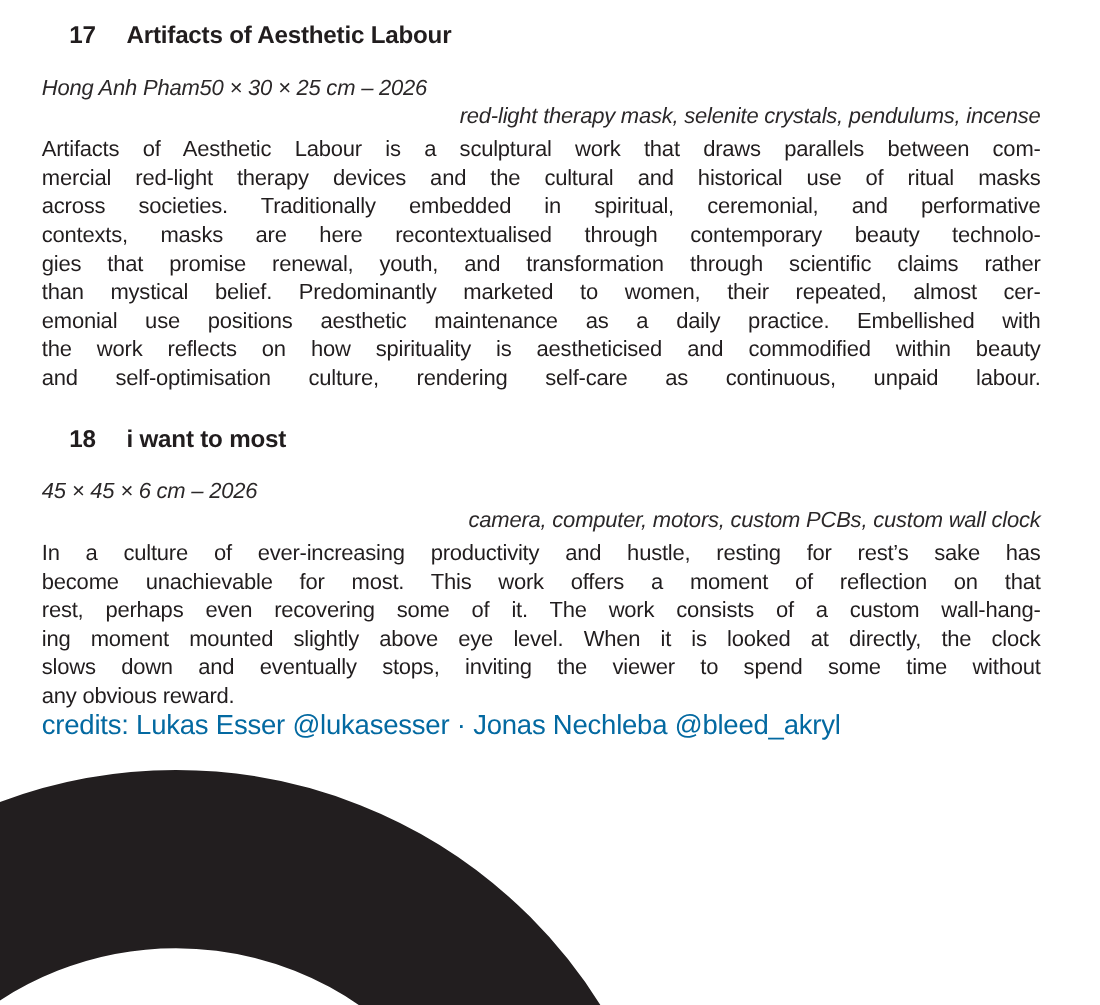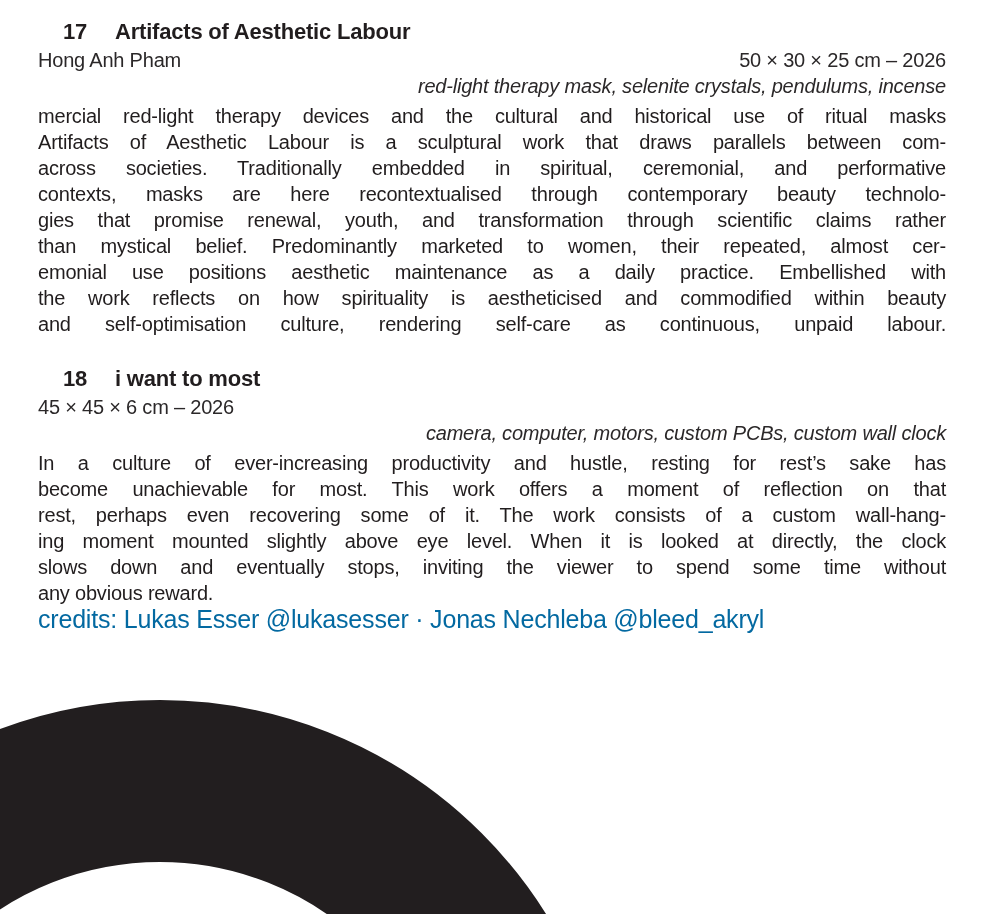--- a/index.html
+++ b/index.html
@@ -34,31 +34,31 @@
     color: #211d1e;
   }
   .entry-num {
     flex: none;
     margin-left: 25px;
     width: 52px;
   }
 
   .meta-row {
     display: flex;
-    justify-content: space-between;
     align-items: baseline;
+    font-style: italic;
     font-size: 20px;
     line-height: 26px;
     letter-spacing: -0.2px;
     margin-top: 3px;
     color: #2b2829;
   }
   .artist-line { white-space: nowrap; }
   .handle { color: #c6c6c6; }
-  .dimensions { white-space: nowrap; }
+  .dimensions { white-space: nowrap; margin-top: 20px; }
 
   .materials {
     text-align: right;
     font-style: italic;
     font-size: 20px;
     line-height: 26px;
     letter-spacing: -0.2px;
     color: #2b2829;
   }
 
@@ -106,22 +106,22 @@
       <div class="entry-header">
         <span class="entry-num">17</span>
         <span class="entry-title">Artifacts of Aesthetic Labour</span>
       </div>
       <div class="meta-row">
         <span class="artist-line"><span>Hong Anh Pham</span><span class="handle"></span></span>
         <span class="dimensions">50 × 30 × 25 cm – 2026</span>
       </div>
       <div class="materials">red-light therapy mask, selenite crystals, pendulums, incense</div>
       <div class="para">
+          <div class="jline">Artifacts of Aesthetic Labour is a sculptural work that draws parallels between com-</div>
           <div class="jline">mercial red-light therapy devices and the cultural and historical use of ritual masks</div>
-          <div class="jline">Artifacts of Aesthetic Labour is a sculptural work that draws parallels between com-</div>
           <div class="jline">across societies. Traditionally embedded in spiritual, ceremonial, and performative</div>
           <div class="jline">contexts, masks are here recontextualised through contemporary beauty technolo-</div>
           <div class="jline">gies that promise renewal, youth, and transformation through scientific claims rather</div>
           <div class="jline">than mystical belief. Predominantly marketed to women, their repeated, almost cer-</div>
           <div class="jline">emonial use positions aesthetic maintenance as a daily practice. Embellished with</div>
           <div class="jline">the work reflects on how spirituality is aestheticised and commodified within beauty</div>
           <div class="jline">and self-optimisation culture, rendering self-care as continuous, unpaid labour.</div>
         </div>
     </section>
 

